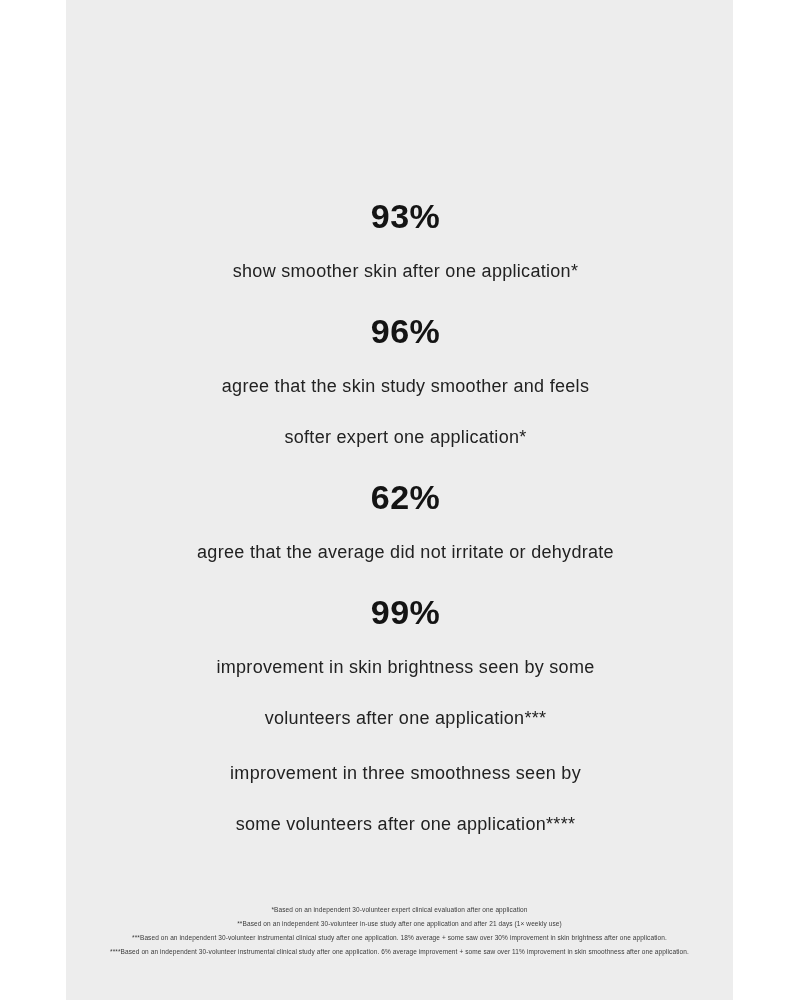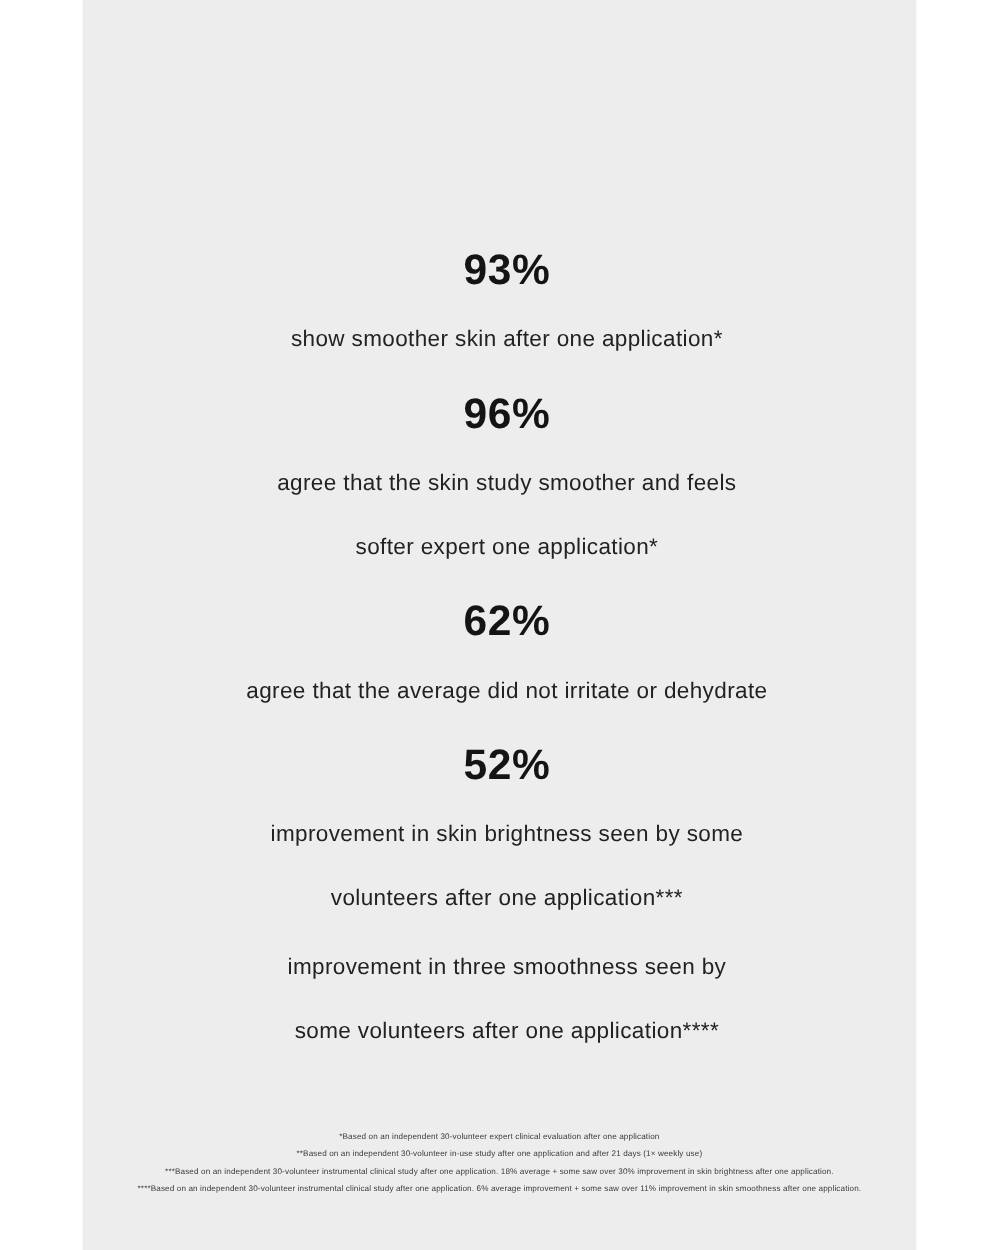--- a/index.html
+++ b/index.html
@@ -83,21 +83,21 @@
         <div class="stat-line">agree that the skin study smoother and feels</div>
         <div class="stat-line">softer expert one application*</div>
       </div>
 
       <div class="stat">
         <div class="stat-value">62%</div>
         <div class="stat-line">agree that the average did not irritate or dehydrate</div>
       </div>
 
       <div class="stat">
-        <div class="stat-value">52%</div>
+        <div class="stat-value">99%</div>
         <div class="stat-line">improvement in skin brightness seen by some</div>
         <div class="stat-line">volunteers after one application***</div>
       </div>
 
       <div class="stat">
         <div class="stat-line">improvement in three smoothness seen by</div>
         <div class="stat-line">some volunteers after one application****</div>
       </div>
 
     </div>

